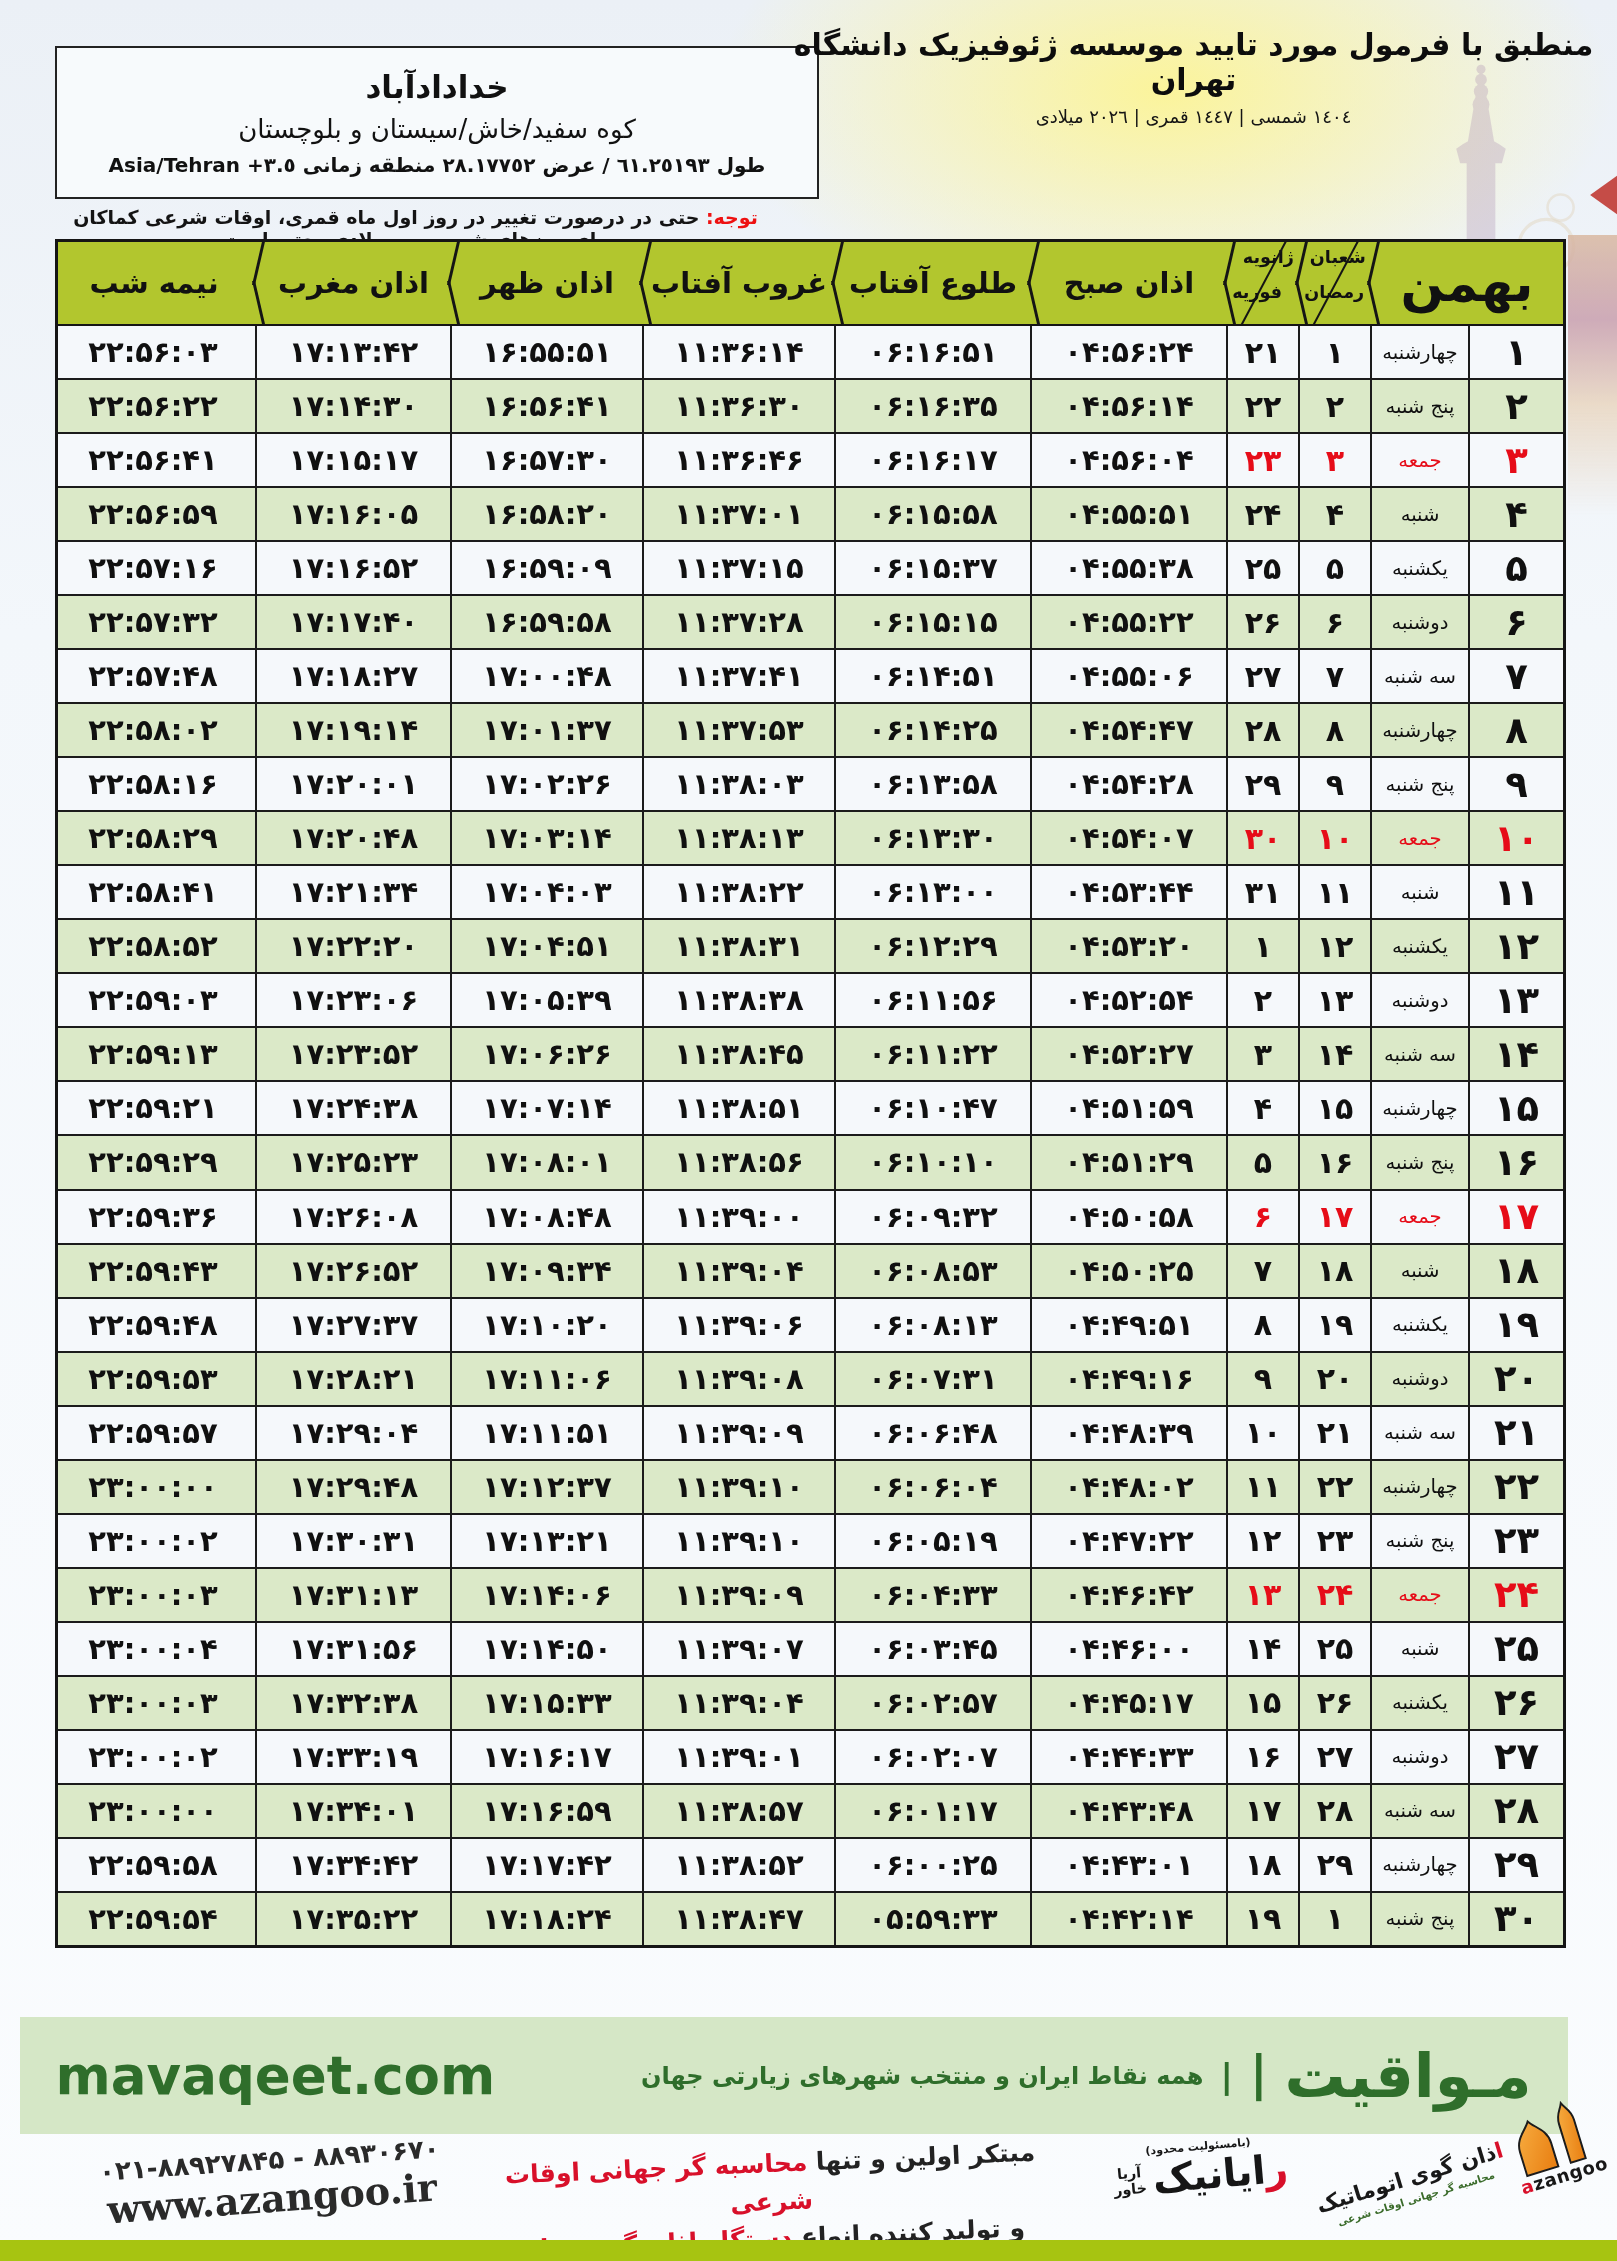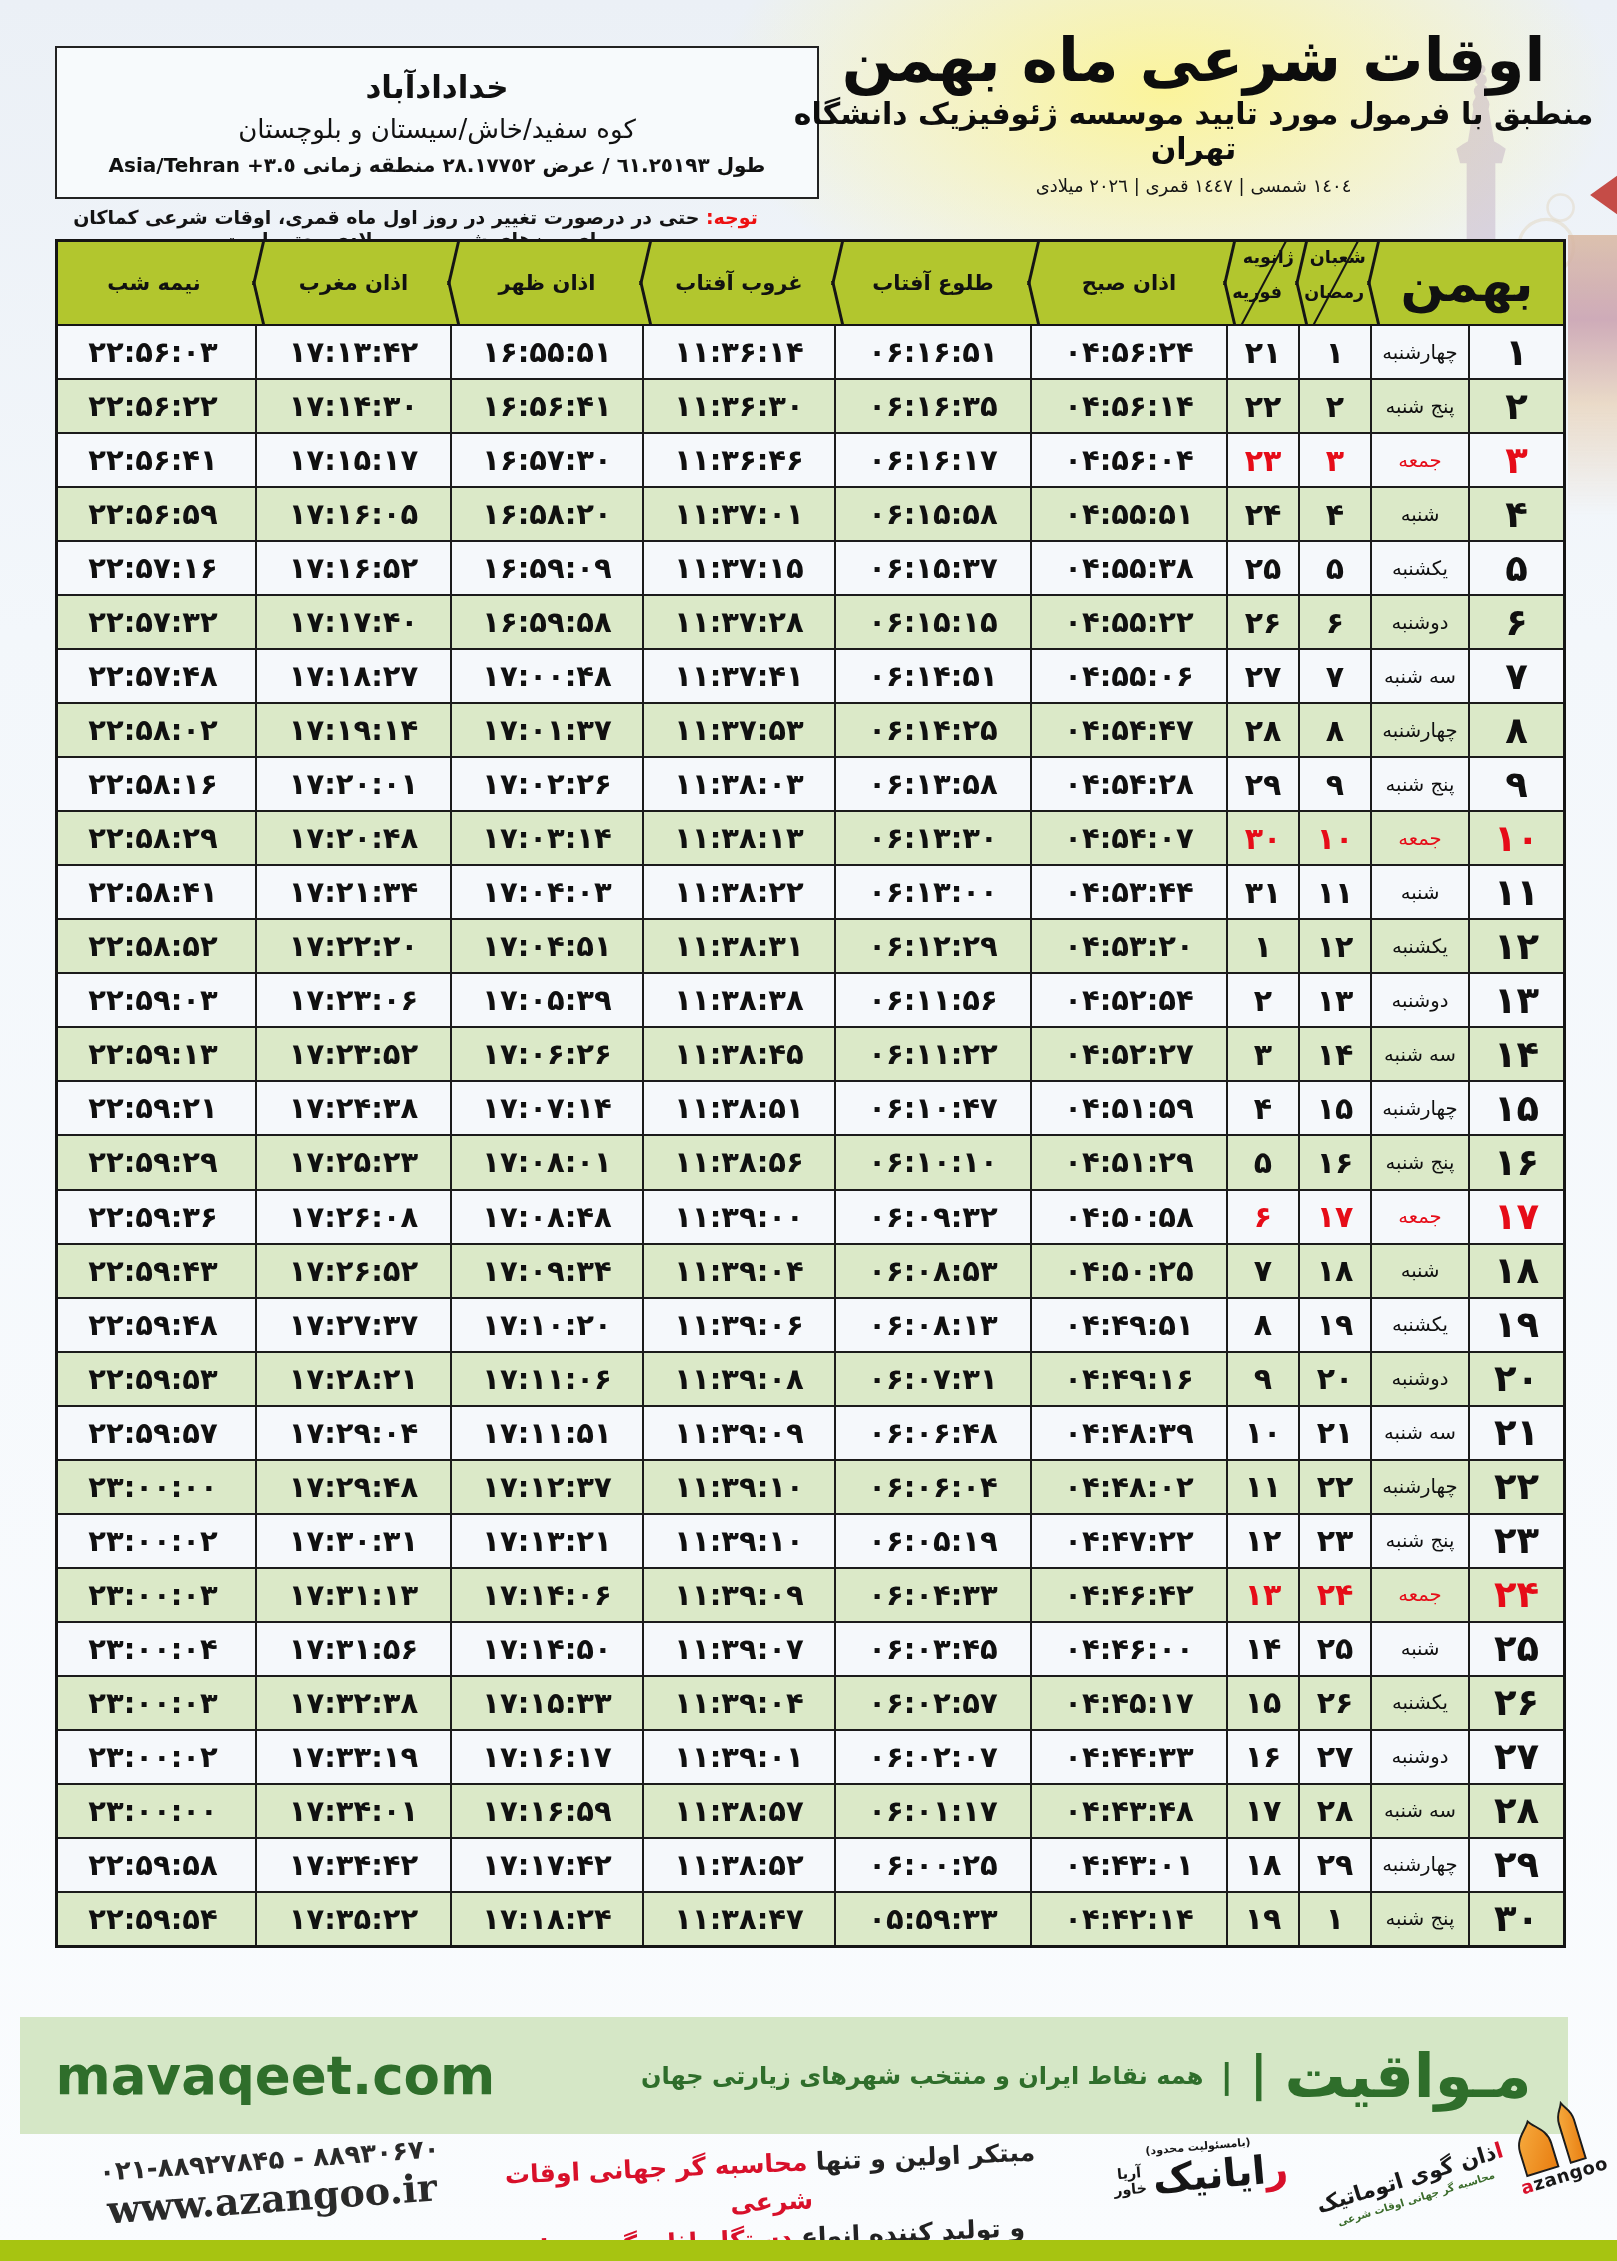--- a/index.html
+++ b/index.html
@@ -55,21 +55,21 @@
     font-weight:bold; color:#111; box-sizing:border-box;
   }
   .h-cell:not(:last-child)::before,
   .h-cell:not(:last-child)::after{
     content:""; position:absolute; left:1.3px; width:2.6px; background:#151515;
   }
   .h-cell:not(:last-child)::before{top:0; height:52%; transform:skewX(-13deg);}
   .h-cell:not(:last-child)::after{bottom:0; height:52%; transform:skewX(13deg);}
   .h-month{flex:0 0 192px; font-size:51px;}
   .h-narrow{flex:0 0 72px;}
-  .h-time{font-size:21px;}
+  .h-time{font-size:29px;}
   .w-sobh{flex:0 0 196px;} .w-tolu{flex:0 0 196px;} .w-zohr{flex:0 0 192px;}
   .w-ghorub{flex:0 0 192px;} .w-maghreb{flex:0 0 195px;} .w-nime{flex:0 0 204px;}
   .diag-top{position:absolute; top:5.2px; right:5.2px; font-size:17.6px; font-weight:bold;}
   .diag-bottom{position:absolute; bottom:22px; left:5.2px; font-size:17.6px; font-weight:bold;}
   .diag-line{position:absolute; left:50%; top:-8%; height:116%; width:2px; background:#151515; transform:rotate(28deg);}
   .t-body{flex:1 1 auto; display:flex; flex-direction:column;}
   .t-row{flex:1 1 0; display:flex; background:#f5f8fb;}
   .t-row + .t-row{border-top:2px solid #1b1b1b;}
   .t-row.alt{background:#dbe9c8;}
   .cell{
@@ -155,21 +155,20 @@
   <div class="location-box">
     <div class="loc-title">خدادادآباد</div>
     <div class="loc-sub">کوه سفید/خاش/سیستان و بلوچستان</div>
     <div class="loc-coords">
       <span>طول ٦١.٢٥١٩٣ / عرض ٢٨.١٧٧٥٢ منطقه زمانی</span>
       <span class="ltr">Asia/Tehran +٣.٥</span>
     </div>
   </div>
 
   <div class="title-block">
-    <div class="main-title">اوقات شرعی ماه بهمن</div>
     <div class="main-sub">منطبق با فرمول مورد تایید موسسه ژئوفیزیک دانشگاه تهران</div>
     <div class="main-years">١٤٠٤ شمسی | ١٤٤٧ قمری | ٢٠٢٦ میلادی</div>
   </div>
 
   <div class="notice">
     <span class="red">توجه:</span><span> حتی در درصورت تغییر در روز اول ماه قمری، اوقات شرعی کماکان برای روزهای شمسی و میلادی معتبر است.</span>
   </div>
 
   <div class="ptable">
     <div class="t-head">

